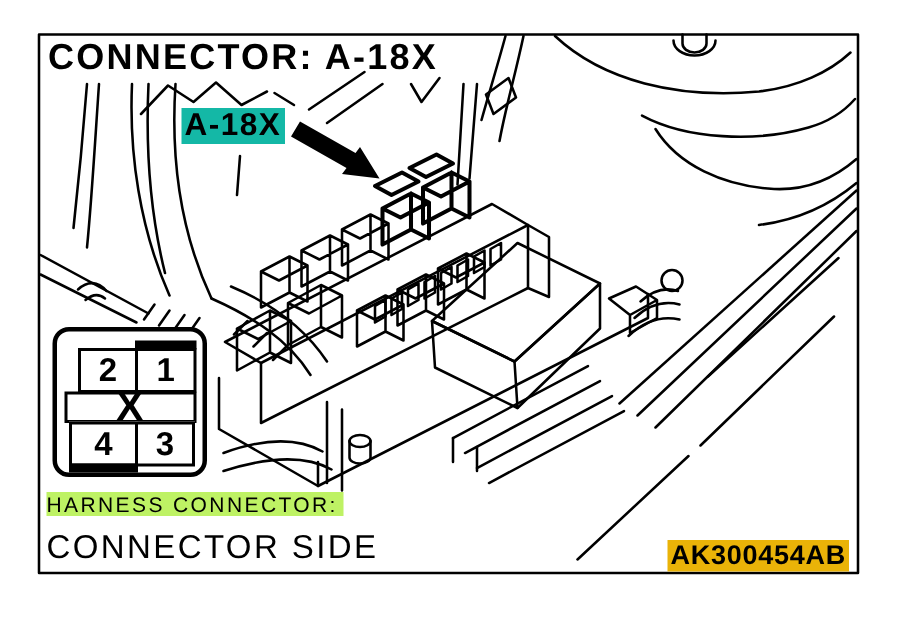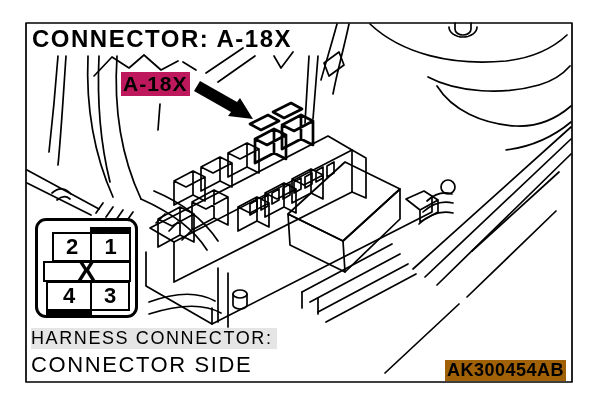--- a/index.html
+++ b/index.html
@@ -6,24 +6,24 @@
   .stage{
     position:relative;width:608px;height:416px;background:#ffffff;
     font-family:"Liberation Sans", sans-serif;color:#000;overflow:hidden;
   }
   .stage svg{position:absolute;left:0;top:0;z-index:1;}
   svg *{fill:none;stroke:#000;stroke-width:1.7;stroke-linecap:round;stroke-linejoin:round;}
   svg .fillblk{fill:#000;stroke:none;}
   svg .bold{stroke-width:2.7;}
   .txt{position:absolute;z-index:5;white-space:nowrap;text-align:center;}
   .hdr{left:32px;top:25px;font-size:24px;font-weight:bold;letter-spacing:1.5px;}
-  .callout{left:121px;top:72px;font-size:21px;font-weight:bold;letter-spacing:1px;background:#be185d;padding:0 2px;}
-  .cap1{left:31px;top:328px;font-size:18px;letter-spacing:1.6px;background:#e5e5e5;padding:0 4px 0 0;}
+  .callout{left:121px;top:72px;font-size:21px;font-weight:bold;letter-spacing:1px;background:#14b8a6;padding:0 2px;}
+  .cap1{left:31px;top:328px;font-size:14px;letter-spacing:1.6px;background:#bef264;padding:0 4px 0 0;}
   .cap2{left:31px;top:352px;font-size:22px;letter-spacing:1.6px;background:#fff;padding:0 4px 0 0;}
-  .code{right:42px;top:360px;font-size:18px;font-weight:bold;letter-spacing:0.5px;background:#a16207;padding:0 2px;}
+  .code{right:42px;top:360px;font-size:18px;font-weight:bold;letter-spacing:0.5px;background:#eab308;padding:0 2px;}
   
   .pinbox{
     position:absolute;left:35px;top:218px;width:103px;height:100px;
     border:3px solid #000;border-radius:11px;background:#fff;z-index:4;box-sizing:border-box;
   }
   .pinbox *{box-sizing:border-box;position:absolute;}
   .cell{border:2.4px solid #000;background:#fff;font-size:22px;font-weight:bold;
         text-align:center;line-height:26px;z-index:2;}
   .c2{left:14px;top:11px;width:40px;height:30px;}
   .c1{left:52px;top:11px;width:41px;height:30px;}

